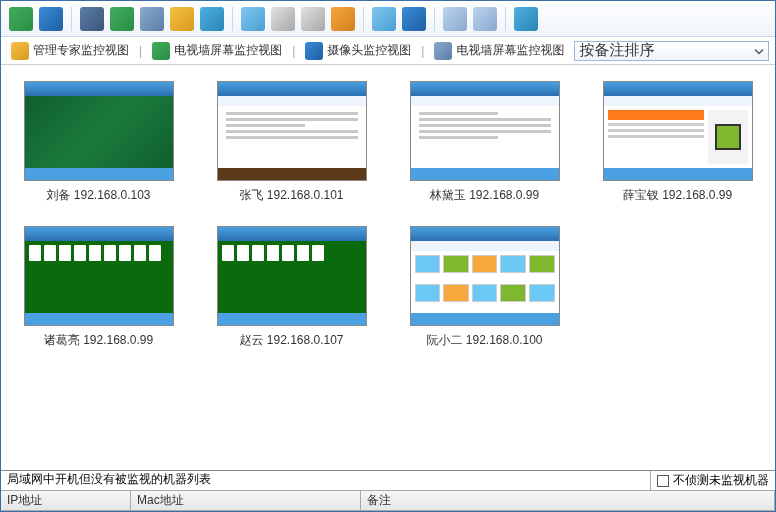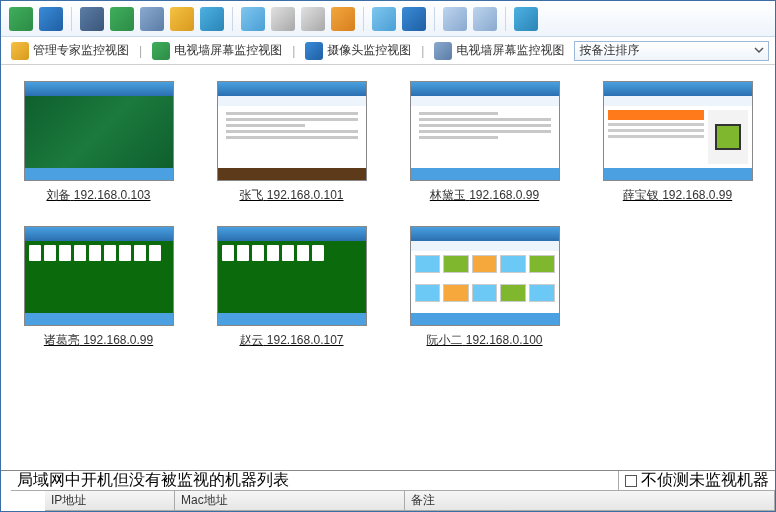--- a/index.html
+++ b/index.html
@@ -24,24 +24,24 @@
   .c6{background:linear-gradient(135deg,#e1e1e1,#a8a8a8);}
   .c7{background:linear-gradient(135deg,#f3a73d,#d77f1e);}
   .c8{background:linear-gradient(135deg,#4db1e2,#2a85b6);}
   .c9{background:linear-gradient(135deg,#7fc6ee,#4a9fd5);}
   .c10{background:linear-gradient(135deg,#bcd4ee,#8aa9cf);}
   
   .viewbar { height: 28px; display:flex; align-items:center; gap:6px; padding:0 6px; background:#fff; border-bottom:1px solid #d0d0d0; overflow:hidden;}
   .viewbar .vtab { display:flex; align-items:center; gap:4px; font-size:12px; color:#333; white-space:nowrap; padding:2px 4px; }
   .viewbar .vtab:first-child { font-weight:400; }
   .vicon { width:18px; height:18px; border-radius:3px; display:inline-block; }
-  .sort-select { flex:1; min-width:100px; height:20px; border:1px solid #9cb8d9; background:linear-gradient(#fff,#eef4fb); display:flex; align-items:center; padding:0 4px; font-size:12px; color:#333; position:relative; }
+  .sort-select { flex:1; min-width:100px; height:20px; border:1px solid #9cb8d9; background:linear-gradient(#fff,#eef4fb); display:flex; align-items:center; padding:0 4px; font-size:15px; color:#333; position:relative; }
   .sort-select .caret { position:absolute; right:4px; top:50%; transform:translateY(-50%); }
   
-  .main { flex:1; overflow:auto; padding:16px 20px; background:#fff;text-decoration:underline; }
+  .main { flex:1; overflow:auto; padding:16px 20px; background:#fff; }
   .grid { display:grid; grid-template-columns: repeat(4, 1fr); gap:22px 38px; }
   .thumb { display:flex; flex-direction:column; align-items:center; gap:6px; }
   .screen { width:150px; height:100px; border:1px solid #888; background:#007a3d; display:flex; flex-direction:column; overflow:hidden; position:relative;}
   .screen .sb { height:14px; background:linear-gradient(#4aa0e0,#2a6fb0); }
   .screen .sb2 { height:10px; background:#eef4fb; }
   .screen .body { flex:1; }
   .screen .foot { height:12px; background:#4aa0e0; }
   .screen.desk .body { background:linear-gradient(135deg,#0f5f2d,#1b7a3d 50%,#0f5f2d);}
   .screen.doc .body { background:#fff; display:flex; flex-direction:column; gap:3px; padding:6px 8px;}
   .screen.doc .line{height:3px;background:#c8c8c8;}
@@ -56,25 +56,25 @@
   .screen.sol .card{width:12px;height:16px;background:#fff;border-radius:1px;}
   .screen.win7 .body{background:radial-gradient(circle at 50% 55%,#7ec6f2,#2a6fb0);}
   .screen.win7 .orb{position:absolute;width:28px;height:28px;left:calc(50% - 14px);top:calc(50% - 14px);border-radius:50%;background:radial-gradient(circle at 30% 30%,#fff,#6cc8f5);}
   .screen.gal .body{background:#fff;padding:4px;display:grid;grid-template-columns:repeat(5,1fr);gap:3px;}
   .screen.gal .th{background:#6cc8f5;height:18px;border:1px solid #ccc;}
   .screen.gal .th.g{background:#7fb82e;}
   .screen.gal .th.o{background:#f6a83d;}
   .caption { font-size:12px; color:#333; text-align:center; white-space:nowrap; }
   
   .bottombar { border-top:1px solid #888; background:#fff; }
-  .bb-title { display:flex; align-items:center; border-bottom:1px solid #aaa; height:20px; font-size:16px;margin-left:10px;}
+  .bb-title { display:flex; align-items:flex-start; border-bottom:1px solid #aaa; height:20px; font-size:12px;}
   .bb-title .left{padding:0 6px;flex:1;}
   .bb-title .right{display:flex;align-items:center;gap:4px;padding:0 6px;border-left:1px solid #aaa;height:100%;}
   .chk{width:12px;height:12px;border:1px solid #555;background:#fff;display:inline-block;}
-  .bb-head { display:flex; height:20px;padding-left:44px; }
+  .bb-head { display:flex; height:20px; }
   .bb-head .col{border-right:1px solid #aaa;border-bottom:1px solid #aaa;background:linear-gradient(#f6f6f6,#e6e6e6);display:flex;align-items:center;padding:0 6px;font-size:12px;color:#333;}
   .bb-head .c-ip{width:130px;} .bb-head .c-mac{width:230px;} .bb-head .c-rem{flex:1;text-align:right;}
 </style>
 </head>
 <body>
 
 <div class="window">
 
 
   <div class="toolbar">

